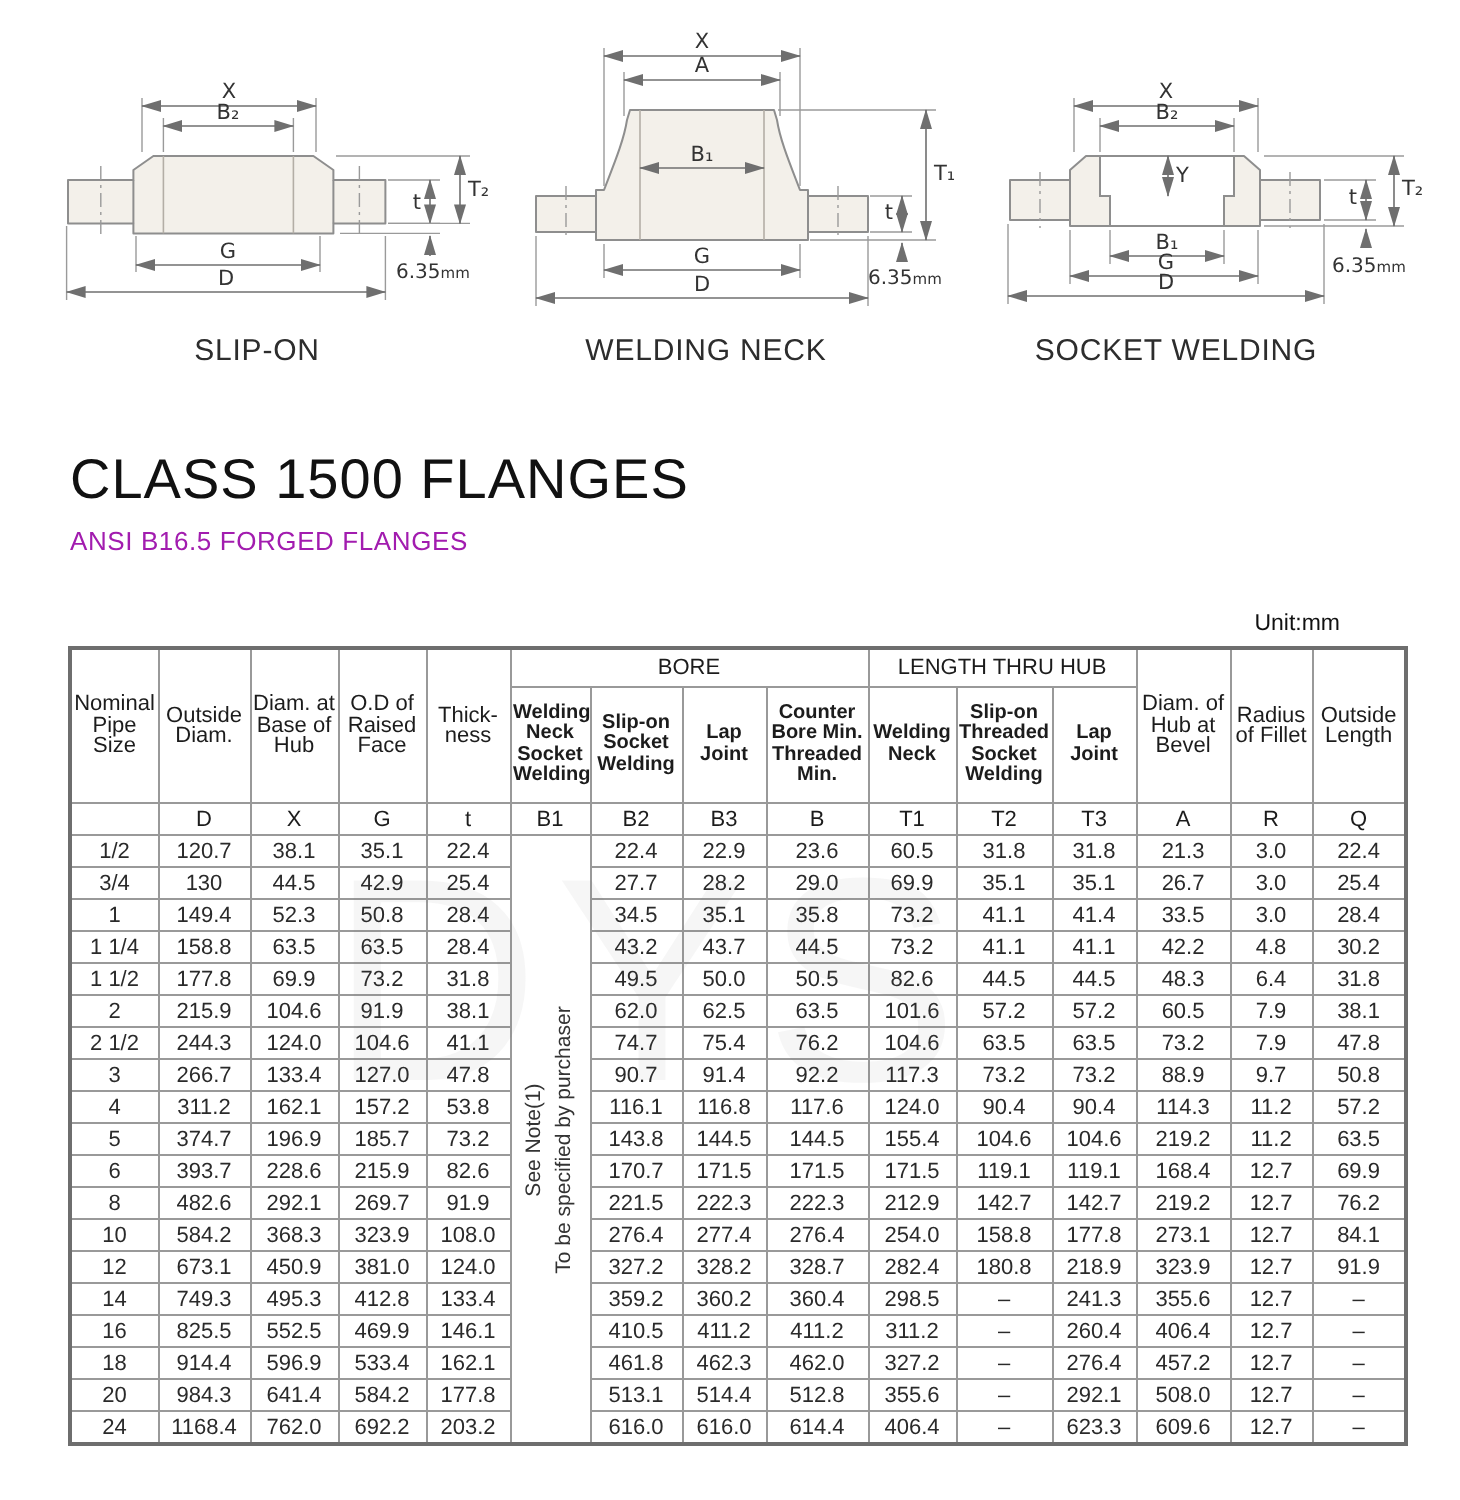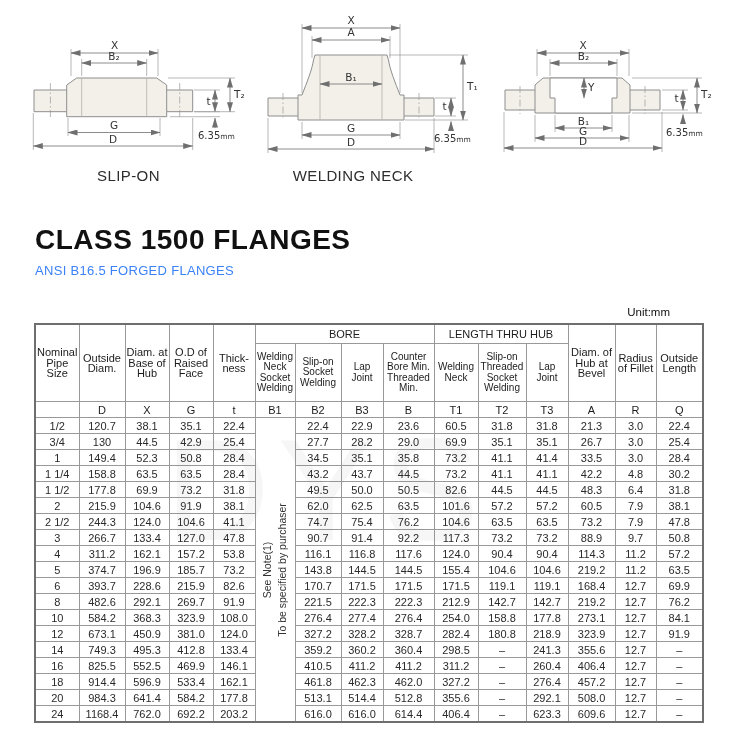--- a/index.html
+++ b/index.html
@@ -16,33 +16,33 @@
   .wit{stroke:#9a9a9a;stroke-width:.7;}
   .cl{stroke:#9a9a9a;stroke-width:.7;stroke-dasharray:7 2.5 1.5 2.5;}
   .bore{stroke:#b3aea6;stroke-width:.8;}
   .dlab{font-family:"DejaVu Sans",sans-serif;font-size:10.5px;fill:#333;text-anchor:middle;}
   .dlab.start{text-anchor:start;}
   .dlab.end{text-anchor:end;}
   .gap{font-family:"DejaVu Sans",sans-serif;font-size:10px;fill:#333;}
   .gapu{font-size:7.5px;}
   
   #title-block{position:absolute;left:35px;top:224px;}
-  #page-title{font-size:28px;font-weight:700;letter-spacing:.5px;color:#111;margin:0;}
-  #page-subtitle{font-size:13px;letter-spacing:.3px;color:#3b82f6;margin-top:7px;}
+  #page-title{font-size:28px;font-weight:400;letter-spacing:.5px;color:#111;margin:0;}
+  #page-subtitle{font-size:13px;letter-spacing:.3px;color:#a21caf;margin-top:7px;}
   
   #table-wrap{position:absolute;left:34px;top:306px;width:636px;z-index:1;}
   .unit{ text-align:right;font-size:11.5px;color:#111;margin-bottom:5px;}
   table{border-collapse:collapse;table-layout:fixed;width:668px;border:2px solid #6e6e6e;}
   th,td{border:1px solid #999;text-align:center;vertical-align:middle;padding:0;
         font-family:"Liberation Sans",sans-serif;overflow:hidden;}
   th{font-weight:normal;color:#1c1c1c;}
   .group-row th{height:18px;font-size:11px;}
   .names-row th,.name-cell{font-size:10px;line-height:10.5px;padding:1px;}
   tr.group-row .name-cell{height:74px;margin-top:32px;}
-  .names-row th{height:54px;}
+  .names-row th{height:54px;font-weight:bold;}
   .symbol-row th{height:15px;font-size:11px;}
   tbody td{height:15px;font-size:11px;line-height:14px;color:#2a2a2a;}
   .note-cell{position:relative;}
   .note-rot{position:absolute;left:50%;top:50%;width:300px;
             transform:translate(-50%,-50%) rotate(-90deg);
             text-align:center;font-size:10.5px;line-height:15px;color:#333;white-space:nowrap;}
   
   #watermark{position:absolute;left:165px;top:407px;z-index:2;pointer-events:none;
              font-size:145px;font-weight:normal;letter-spacing:8px;color:rgba(110,110,110,0.06);}
 </style>
@@ -193,20 +193,21 @@
       <text class="dlab" x="96" y="39">X</text>
       <text class="dlab" x="96.5" y="49.5">B₂</text>
       <text class="dlab start" x="101" y="81">Y</text>
       <text class="dlab" x="96.5" y="114.5">B₁</text>
       <text class="dlab" x="96" y="124.5">G</text>
       <text class="dlab" x="96" y="134.5">D</text>
       <text class="dlab end" x="191.5" y="92">t</text>
       <text class="dlab start" x="214" y="87.5">T₂</text>
       <text class="gap" x="179" y="126"><tspan>6.35</tspan><tspan class="gapu">mm</tspan></text>
     </svg>
+    <div class="diag-title" style="padding-right:36px">SOCKET WELDING</div>
   </div>
 </div>
 
 <div id="title-block">
   <div id="page-title">CLASS 1500 FLANGES</div>
   <div id="page-subtitle">ANSI B16.5 FORGED FLANGES</div>
 </div>
 
 <div id="watermark">DYS</div>
 

